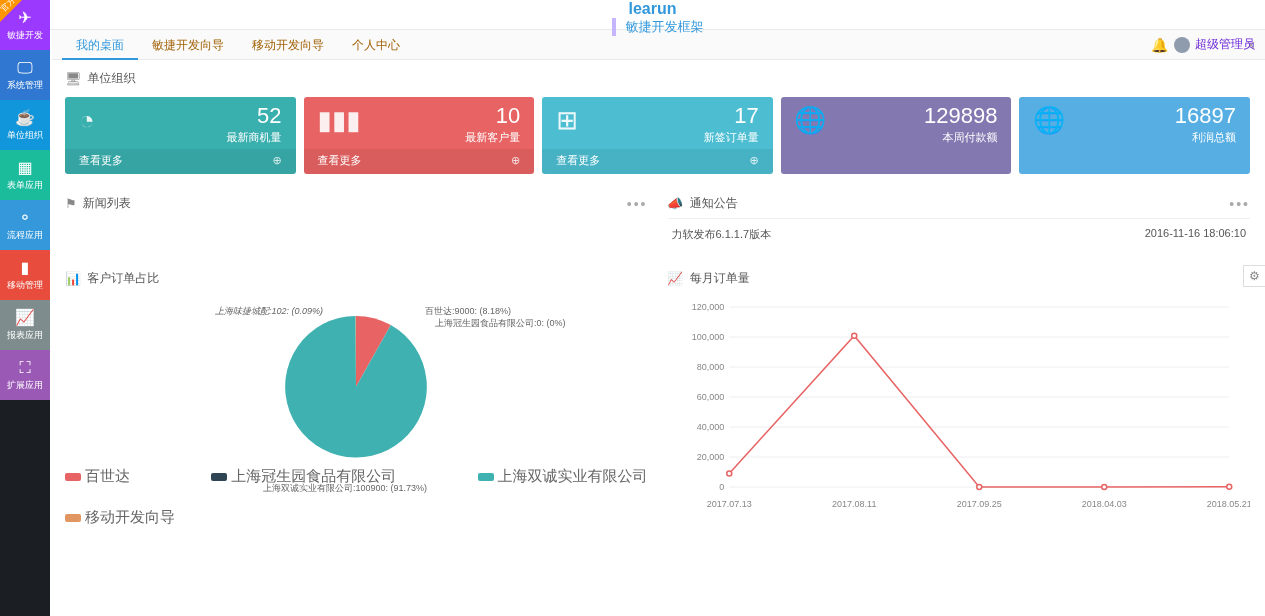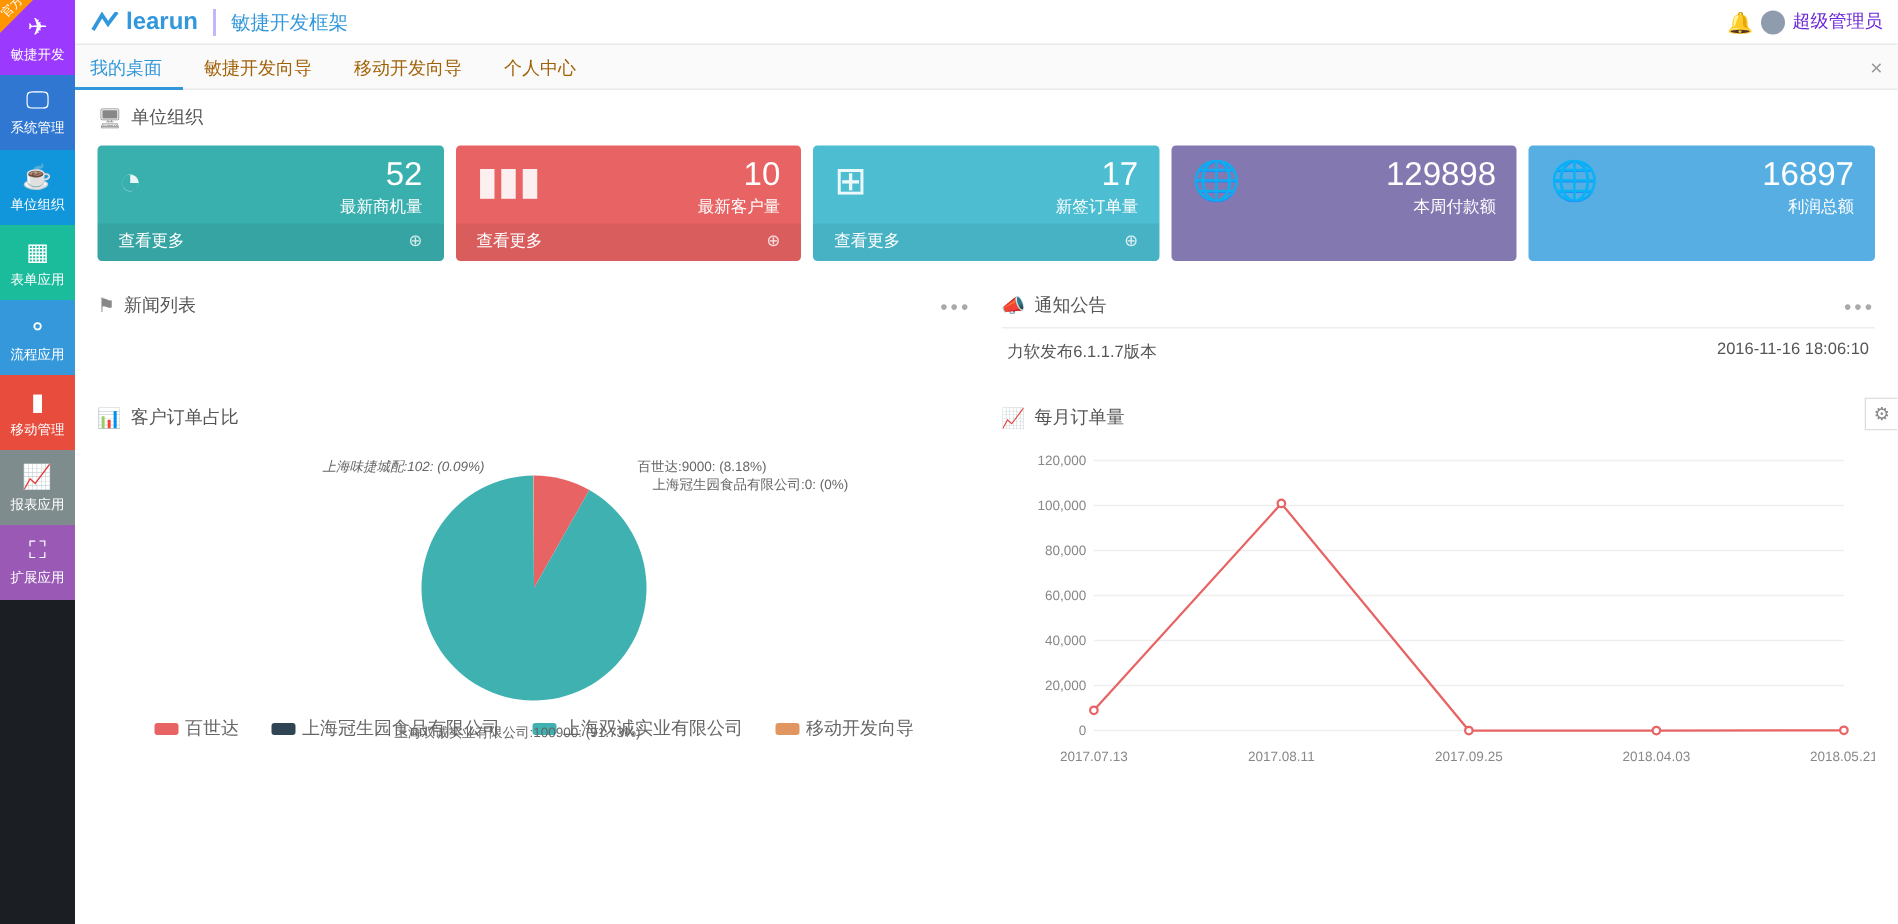--- a/index.html
+++ b/index.html
@@ -15,31 +15,31 @@
     .sidebar-item.cyan { background: #1296db; color: #fff; }
     .sidebar-item.teal { background: #1abc9c; color: #fff; }
     .sidebar-item.share { background: #3498db; color: #fff; }
     .sidebar-item.red { background: #e74c3c; color: #fff; }
     .sidebar-item.gray { background: #7f8c8d; color: #fff; }
     .sidebar-item.violet { background: #9b59b6; color: #fff; }
     .sidebar-icon { font-size: 16px; margin-bottom: 2px; }
     .sidebar-label { font-size: 9px; }
     
     
-    .header { position: fixed; top: 0; left: 50px; right: 0; height: 30px; background: #fff; border-bottom: 1px solid #e7eaec; display: flex; align-items: center; padding: 0 10px; z-index: 50; }
+    .header { position: fixed; top: 0; left: 50px; right: 0; height: 30px; background: #fff; border-bottom: 1px solid #e7eaec; display: flex; align-items: center; padding: 0 10px; z-index: 50; flex-direction: column; }
     .logo-icon { width: 20px; height: 14px; margin-right: 4px; }
     .logo-text { color: #3398db; font-size: 16px; font-weight: bold; margin-right: 10px; }
-    .logo-sub { color: #3398db; font-size: 13px; border-left: 2px solid #c4b5fd; padding-left: 10px; }
+    .logo-sub { color: #3398db; font-size: 13px; border-left: 4px solid #c4b5fd; padding-left: 10px; }
     .header-right { margin-left: auto; display: flex; align-items: center; gap: 5px; }
     .bell-icon { font-size: 14px; color: #555; }
     .avatar { width: 16px; height: 16px; border-radius: 50%; background: #8e9cad; }
     .user-name { font-size: 12px; color: #6d28d9; }
     
     
-    .tabs { position: fixed; top: 30px; left: 36px; right: 0; height: 30px; background: #fafafa; border-bottom: 1px solid #e7eaec; display: flex; align-items: center; padding: 0 10px; z-index: 49; }
+    .tabs { position: fixed; top: 30px; left: 52px; right: 0; height: 30px; background: #fafafa; border-bottom: 1px solid #e7eaec; display: flex; align-items: center; padding: 0 10px; z-index: 49; }
     .tab { padding: 0 14px; height: 30px; line-height: 30px; cursor: pointer; font-size: 12px; color: #a16207; }
     .tab.active { color: #3398db; border-bottom: 2px solid #3398db; }
     .tabs-close { margin-left: auto; color: #999; cursor: pointer; font-size: 14px; }
     
     
     .content { margin-left: 50px; margin-top: 60px; padding: 10px 15px; }
     
     .section-title { display: flex; align-items: center; gap: 6px; color: #555; font-size: 12px; margin-bottom: 10px; }
     .section-icon { font-size: 13px; color: #888; }
     
@@ -68,21 +68,21 @@
     .list-row { display: flex; justify-content: space-between; padding: 8px 4px; border-top: 1px solid #eee; font-size: 11px; color: #555; }
     
     
     .charts-row { display: flex; gap: 20px; }
     .chart-col { flex: 1; }
     .chart-area { height: 230px; position: relative; }
     
     .pie-wrapper { display: flex; flex-direction: column; align-items: center; }
     .pie-svg { width: 220px; height: 180px; }
     .pie-label { position: absolute; font-size: 9px; color: #666; white-space: nowrap; }
-    .legend-row { display: flex; justify-content: flex-end; gap: 22px; font-size: 12px; color: #666; flex-wrap: wrap; }
+    .legend-row { display: flex; justify-content: space-between; gap: 22px; font-size: 15px; color: #666; flex-wrap: wrap; }
     .legend-item { display: flex; align-items: center; gap: 4px; }
     .legend-swatch { width: 16px; height: 8px; border-radius: 2px; }
     
     .line-svg { width: 100%; height: 220px; }
     .axis-text { font-size: 9px; fill: #888; }
     .grid-line { stroke: #eee; stroke-width: 1; }
     .gear-btn { position: fixed; right: 0; top: 265px; width: 22px; height: 22px; background: #fff; border: 1px solid #ddd; border-right: none; display: flex; align-items: center; justify-content: center; cursor: pointer; color: #888; }
   </style>
 </head>
 <body>

